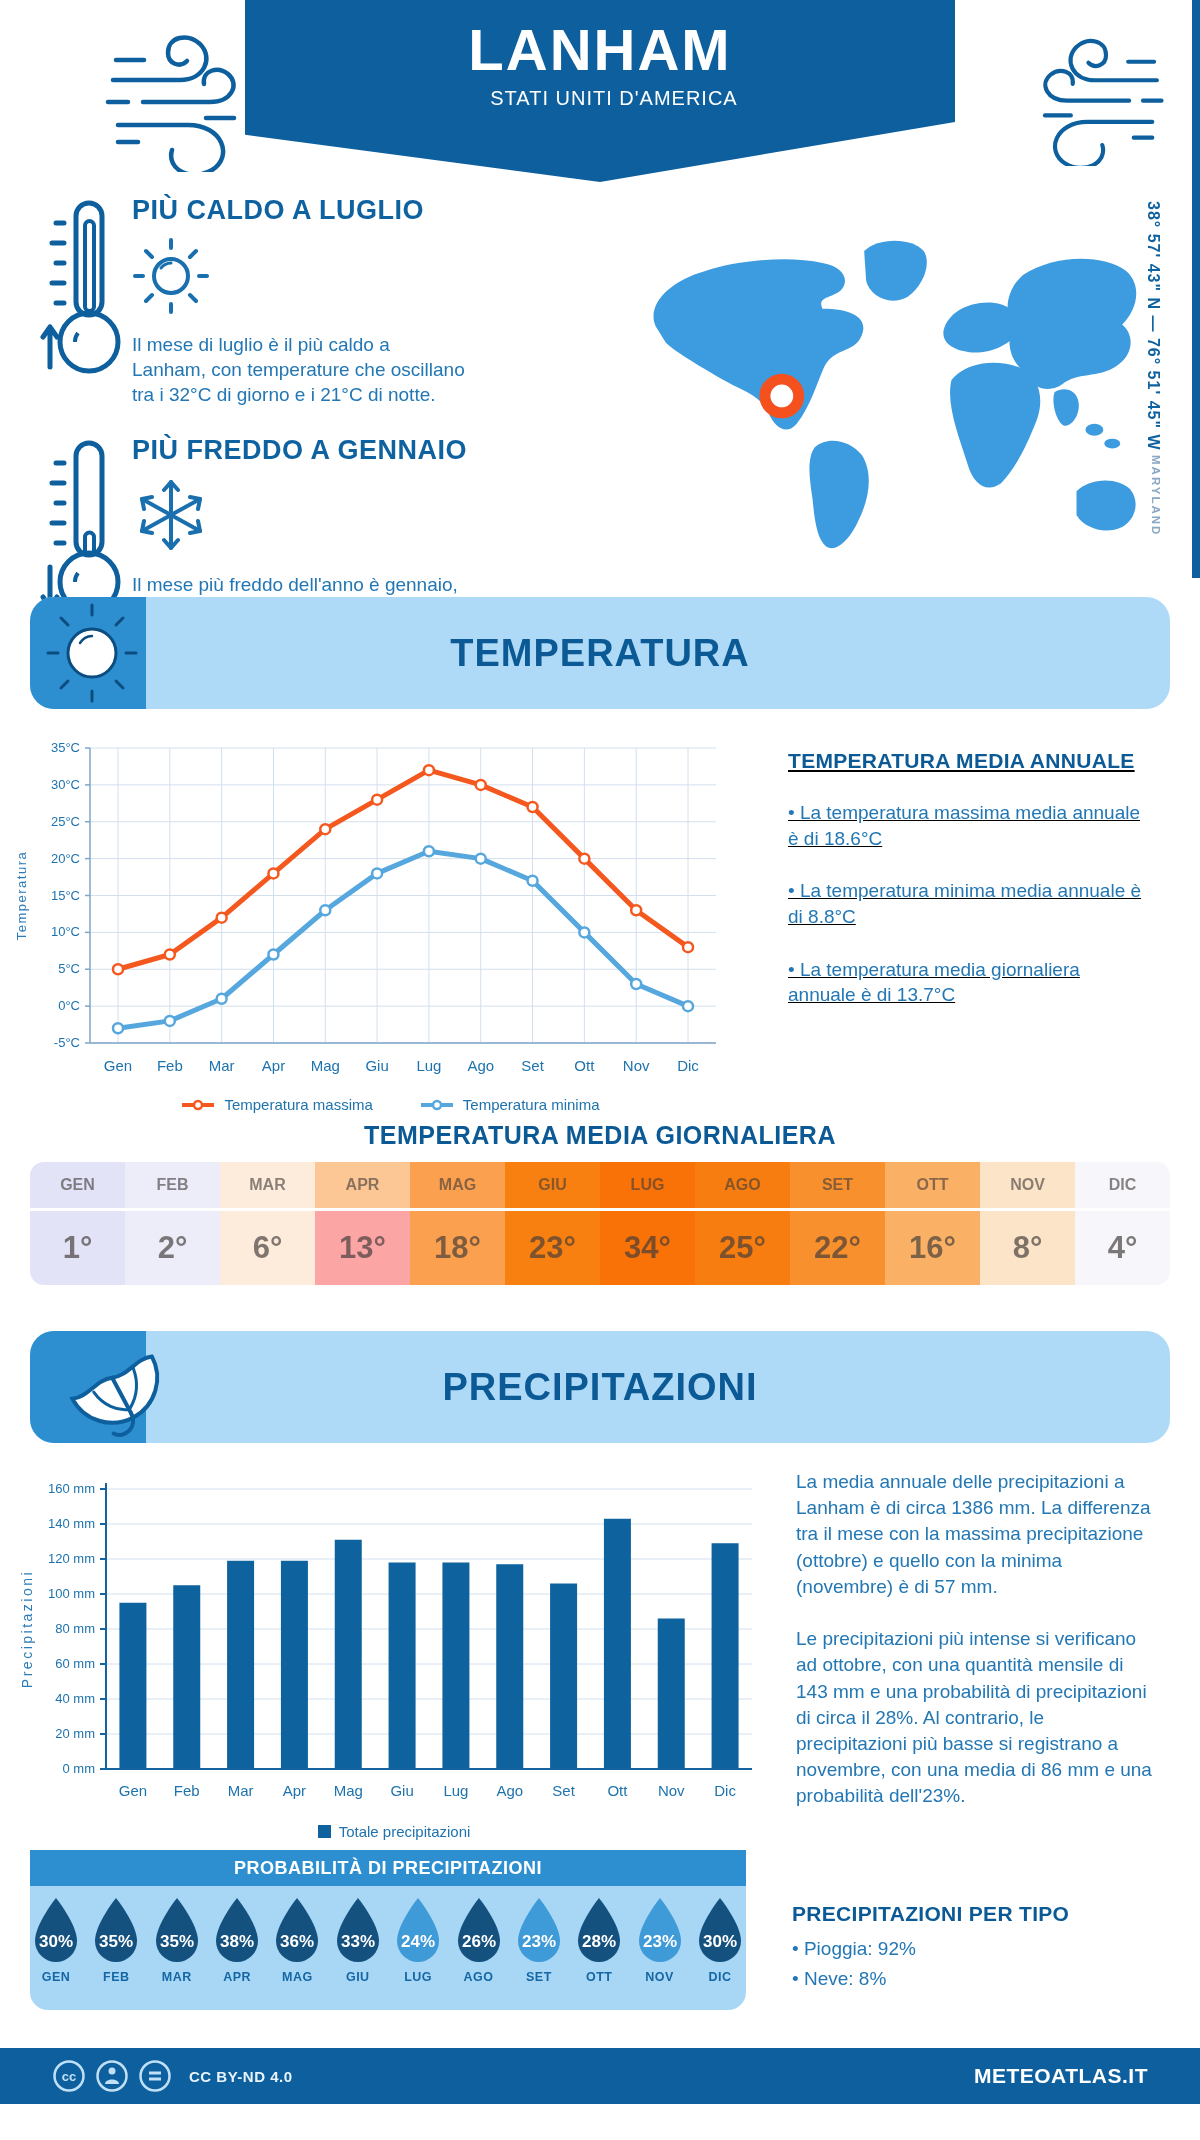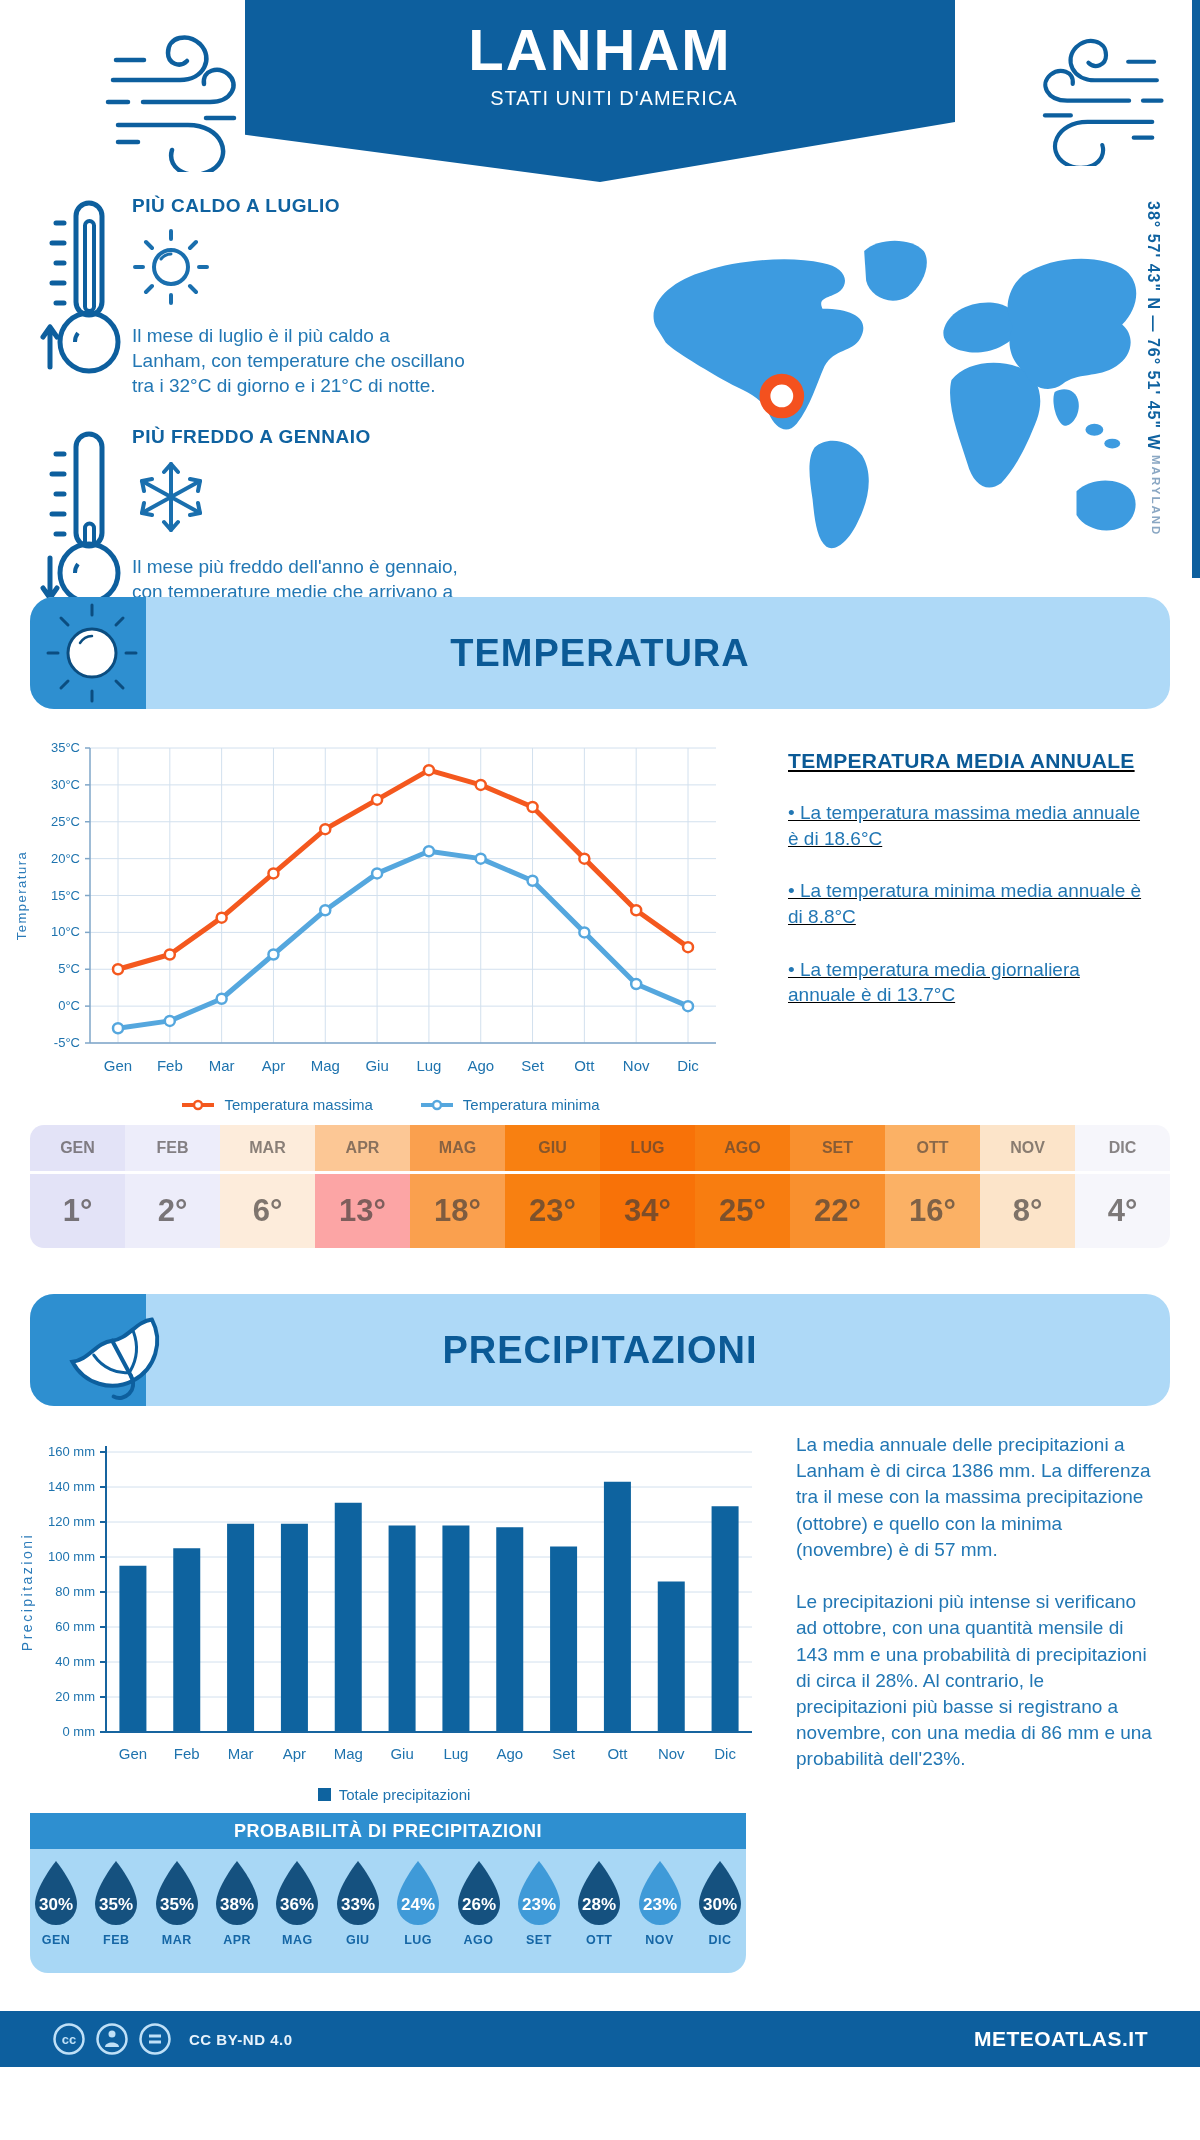--- a/index.html
+++ b/index.html
@@ -18,21 +18,21 @@
   .wind-left { left:88px; top:22px; }
   .wind-right { left:995px; top:26px; transform:scaleX(-1); }
   .edge-strip { position:absolute; right:0; top:0; width:8px; height:578px; background:#0d5f9e; }
 
   
   .intro { position:relative; margin-top:10px; height:392px; }
   .intro-left { position:absolute; left:40px; top:0; width:580px; }
   .highlight { display:flex; }
   .highlight + .highlight { margin-top:28px; }
   .thermo-col { width:92px; flex:none; }
-  .h-content h3 { color:#0f62a0; font-size:19px; font-weight:800; letter-spacing:0.5px; margin-bottom:10px; }
+  .h-content h3 { color:#0f62a0; font-size:27px; font-weight:800; letter-spacing:0.5px; margin-bottom:10px; }
   .h-row { display:flex; gap:14px;flex-direction:column; }
   .sub-ic { width:80px; flex:none; }
   .h-row p { width:336px; color:#2277b4; font-size:19px; line-height:1.32; }
   .intro-right { position:absolute; left:628px; top:2px; width:564px; height:388px; display:flex; }
   .coords-col { writing-mode:vertical-rl; display:flex; padding-top:4px; }
   .coords { color:#0f62a0; font-size:16px; font-weight:700; letter-spacing:1px; }
   .region { color:#8aa7c3; font-size:11.5px; font-weight:700; letter-spacing:2px; margin-top:4px; }
 
   
   .section-banner { position:relative; margin:10px 30px 0; height:112px; background:#aed9f7;
@@ -335,20 +335,21 @@
         </div>
     </div>
     <aside class="temp-aside">
       <div class="aside-heading">TEMPERATURA MEDIA ANNUALE</div>
       <p>• La temperatura massima media annuale è di 18.6°C</p>
       <p>• La temperatura minima media annuale è di 8.8°C</p>
       <p>• La temperatura media giornaliera annuale è di 13.7°C</p>
     </aside>
   </section>
 
+  <h2 class="daily-heading">TEMPERATURA MEDIA GIORNALIERA</h2>
   <div class="month-table" id="month-table">
       <div class="trow thead">
         <div class="tcell" style="background: rgb(227, 227, 247);">GEN</div>
         <div class="tcell" style="background: rgb(237, 237, 250);">FEB</div>
         <div class="tcell" style="background: rgb(253, 236, 219);">MAR</div>
         <div class="tcell" style="background: rgb(252, 199, 149);">APR</div>
         <div class="tcell" style="background: rgb(250, 160, 78);">MAG</div>
         <div class="tcell" style="background: rgb(248, 128, 17);">GIU</div>
         <div class="tcell" style="background: rgb(248, 114, 8);">LUG</div>
         <div class="tcell" style="background: rgb(248, 125, 16);">AGO</div>
@@ -504,20 +505,27 @@
           <div class="drop-wrap"><svg width="50" height="68" viewBox="0 0 50 68">
               <path d="M25,2 C25,2 4,28 4,45 A21,21 0 0 0 46,45 C46,28 25,2 25,2 Z" fill="#3f9ad8"></path>
               <text x="25" y="51" text-anchor="middle" fill="#ffffff" font-size="17" font-weight="bold">23%</text>
             </svg><div class="drop-label">NOV</div></div>
           <div class="drop-wrap"><svg width="50" height="68" viewBox="0 0 50 68">
               <path d="M25,2 C25,2 4,28 4,45 A21,21 0 0 0 46,45 C46,28 25,2 25,2 Z" fill="#15517f"></path>
               <text x="25" y="51" text-anchor="middle" fill="#ffffff" font-size="17" font-weight="bold">30%</text>
             </svg><div class="drop-label">DIC</div></div>
         </div>
     </div>
+    <aside class="ptype">
+      <div class="aside-heading">PRECIPITAZIONI PER TIPO</div>
+      <ul>
+        <li>• Pioggia: 92%</li>
+        <li>• Neve: 8%</li>
+      </ul>
+    </aside>
   </section>
 
   <footer class="footer">
     <div class="cc-group">
       <svg width="34" height="34" viewBox="0 0 34 34">
         <circle cx="17" cy="17" r="14.5" fill="none" stroke="#bfe0f7" stroke-width="2.5"></circle>
         <text x="17" y="22" text-anchor="middle" font-size="13" font-weight="bold" fill="#bfe0f7">cc</text>
       </svg>
       <svg width="34" height="34" viewBox="0 0 34 34">
         <circle cx="17" cy="17" r="14.5" fill="none" stroke="#bfe0f7" stroke-width="2.5"></circle>

